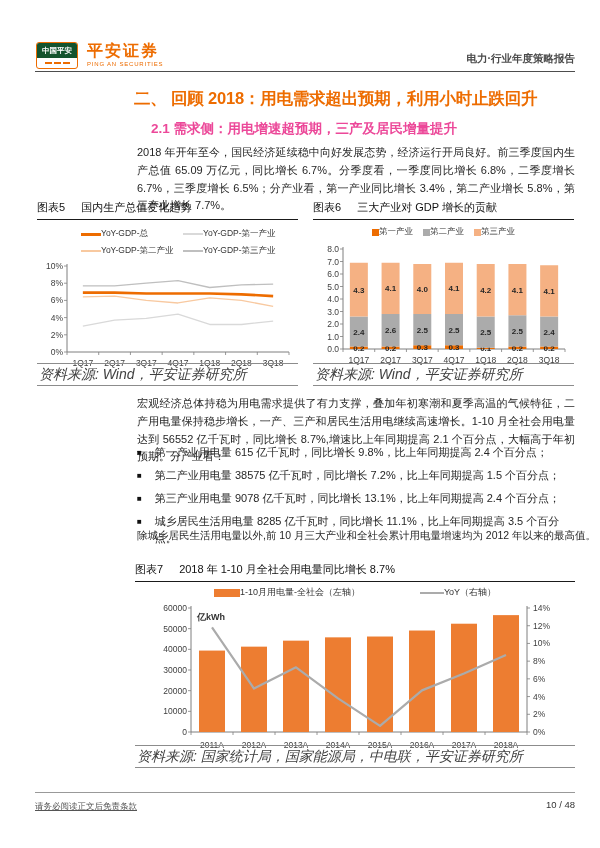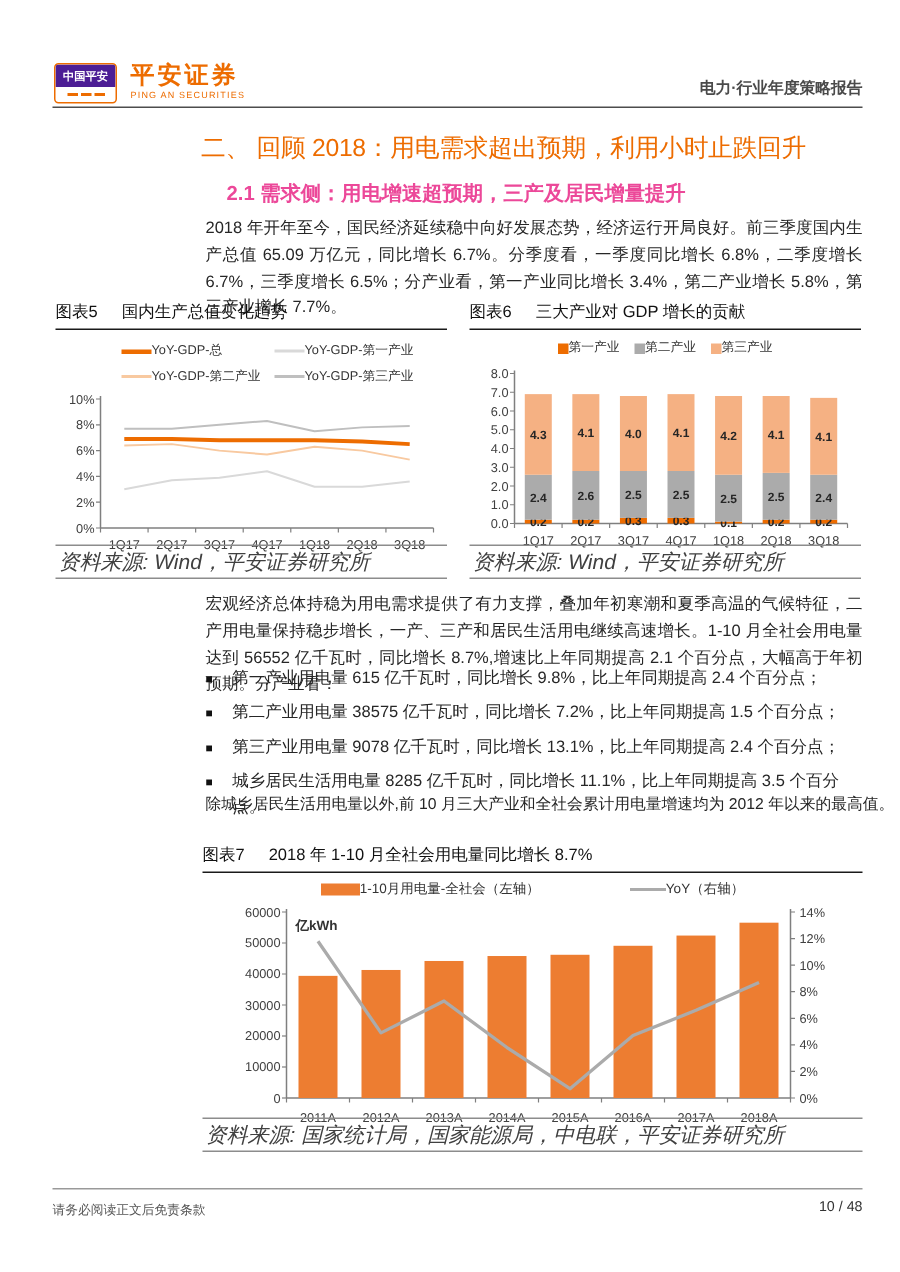--- a/index.html
+++ b/index.html
@@ -3,31 +3,31 @@
 <meta charset="utf-8">
 <style>
   html,body{margin:0;padding:0;background:#fff;}
   .page{position:relative;width:600px;height:848px;background:#fff;
         font-family:"Liberation Sans","DejaVu Sans",sans-serif;overflow:hidden;}
 
   
   .logo{position:absolute;left:36px;top:42px;display:flex;gap:9px;align-items:flex-start;}
   .seal{width:40px;height:25px;border:1px solid #ED6C00;border-radius:3px;overflow:hidden;
         display:flex;flex-direction:column;background:#fff;}
-  .seal-top{background:#4c1d95;color:#fff;font-size:7.5px;font-weight:bold;text-align:center;
+  .seal-top{background:#14532d;color:#fff;font-size:7.5px;font-weight:bold;text-align:center;
         height:15px;line-height:15px;}
   .seal-bottom{flex:1;display:flex;align-items:center;justify-content:center;gap:2px;}
   .seal-dash{width:7px;height:2.5px;background:#ED6C00;}
   .brand-cn{color:#ED6C00;font-size:16px;font-weight:bold;letter-spacing:2px;line-height:17px;}
   .brand-en{color:#ED6C00;font-size:6px;letter-spacing:0.8px;margin-top:2px;}
   .report-type{position:absolute;right:25px;top:52px;font-size:10.5px;font-weight:bold;color:#4a4a4a;}
   .header-rule{position:absolute;left:35px;right:25px;top:71px;border-top:1px solid #4d4d4d;}
 
   
-  .h1{position:absolute;left:134px;top:88px;width:445px;font-size:16.5px;font-weight:normal;
+  .h1{position:absolute;left:134px;top:88px;width:445px;font-size:16.5px;font-weight:bold;
       color:#ED6C00;letter-spacing:-0.2px;white-space:nowrap;}
   .h2{position:absolute;left:151px;top:120px;font-size:13.5px;font-weight:bold;color:#ec4899;}
   .para{position:absolute;left:137px;width:438px;font-size:11px;line-height:1.62;
         color:#262626;text-align:justify;}
   .p1{top:144px;} .p2{top:395px;}
   .p3{position:absolute;left:137px;top:529px;width:440px;font-size:10.5px;color:#262626;white-space:nowrap;}
   .bullets{position:absolute;left:137px;top:444px;width:438px;}
   .bullet{display:flex;gap:13px;margin-bottom:6px;font-size:11px;line-height:17px;color:#262626;}
   .bullet-marker{font-size:8px;line-height:17px;color:#111;}
 
@@ -49,21 +49,21 @@
   .figure svg,.figure7 svg{display:block;margin-top:3px;}
 
   .figure7{position:absolute;left:135px;top:562px;width:440px;height:206px;}
   .f7-legend{margin-top:4px;display:flex;justify-content:center;gap:60px;
              font-size:9px;color:#333;align-items:center;text-align:center;}
   .sw-rect{width:26px;height:8px;display:inline-block;}
   .sw-longline{width:24px;height:2px;display:inline-block;}
 
   
   .footer-rule{position:absolute;left:35px;right:25px;top:792px;border-top:1px solid #999;}
-  .footer-left{position:absolute;left:35px;top:801px;font-size:8.5px;color:#555;}
+  .footer-left{position:absolute;left:35px;top:801px;font-size:8.5px;color:#555;text-decoration:underline;}
   .footer-right{position:absolute;right:25px;top:799px;font-size:9.5px;color:#333;}
 
   svg text{font-family:"Liberation Sans","DejaVu Sans",sans-serif;}
 </style>
 </head>
 <body>
 
 <div class="page">
 
   <div class="logo">

